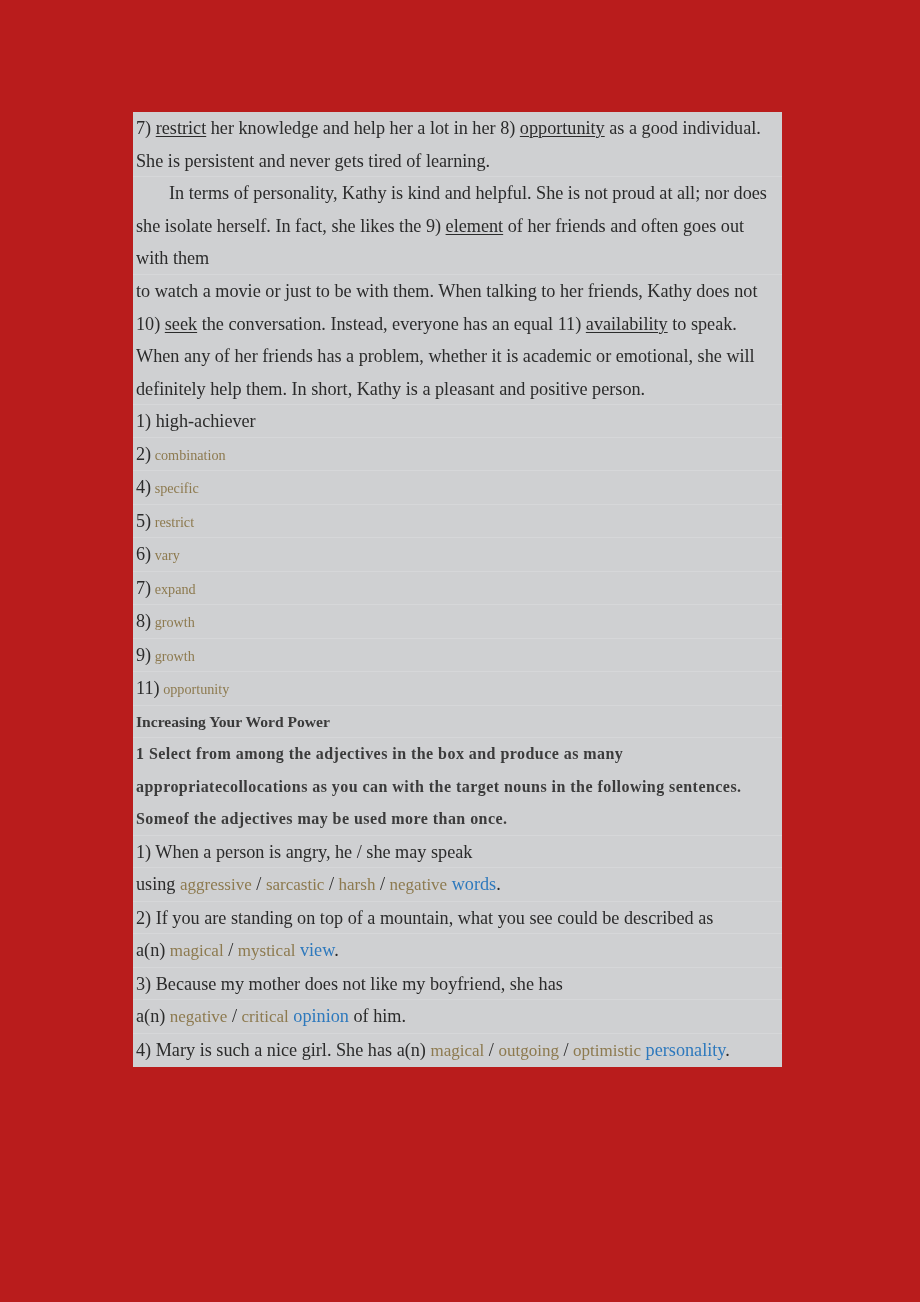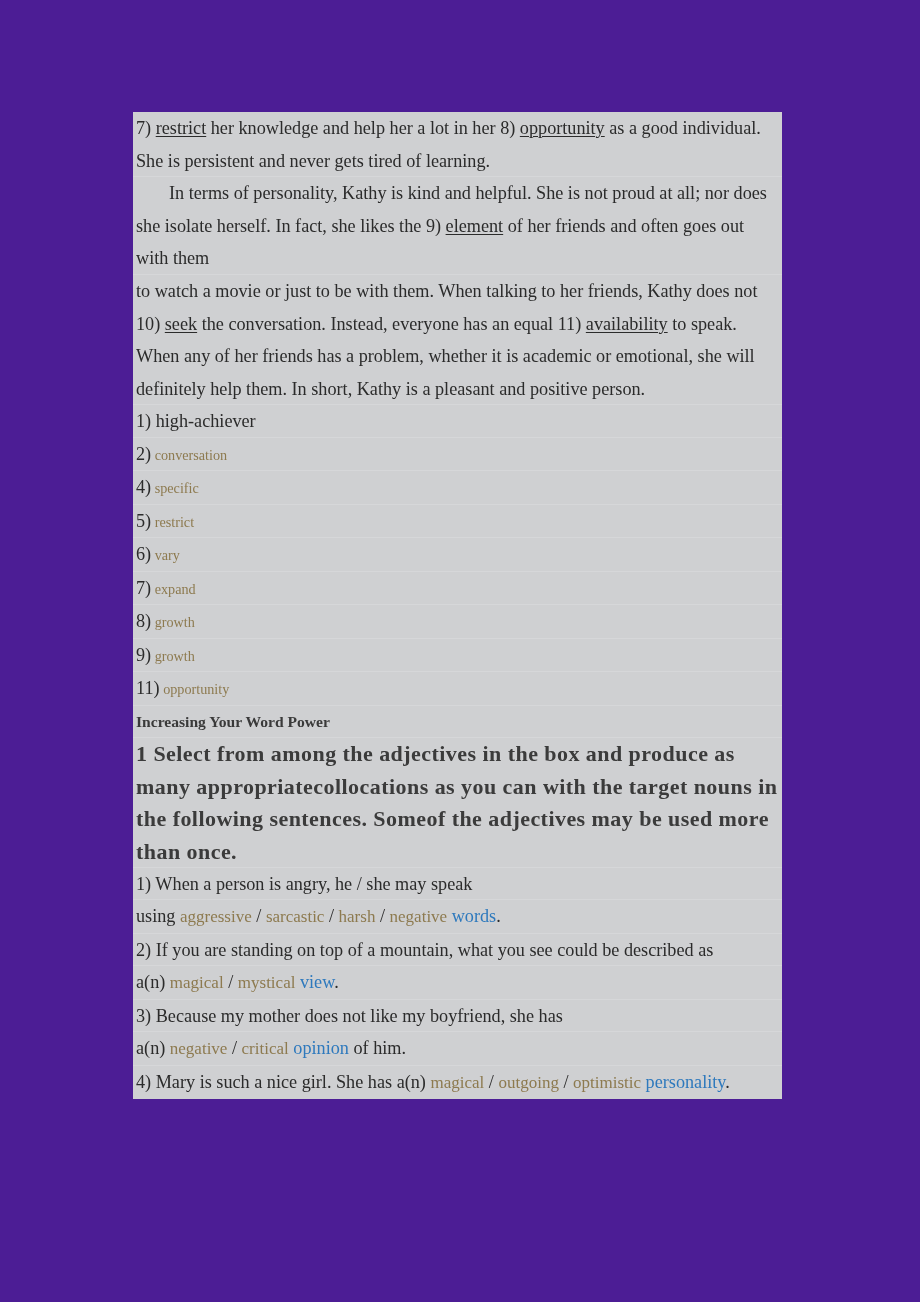--- a/index.html
+++ b/index.html
@@ -11,21 +11,21 @@
     width: 920px;
     height: 1302px;
     font-family: "Liberation Serif", "DejaVu Serif", serif;
     -webkit-font-smoothing: antialiased;
   }
 
   #page {
     position: relative;
     width: 920px;
     height: 1302px;
-    background: #4c1d95;
+    background: #b91c1c;
     overflow: hidden;
   }
 
   
   #content-block {
     position: absolute;
     left: 133px;
     top: 112px;
     width: 649px;
     background: #cfd0d2;
@@ -79,21 +79,21 @@
     line-height: 32.5px;
     padding: 0 4px 0 3px;
     box-shadow: 0 -1px 0 #d6d7d9;
     white-space: nowrap;
   }
 
   
   .instr {
     color: #3b3b3b;
     font-weight: bold;
-    font-size: 22px;
+    font-size: 16px;
     line-height: 32.4px;
     letter-spacing: 0.45px;
     padding: 0 4px 0 3px;
     box-shadow: 0 -1px 0 #d6d7d9;
   }
 
   
   .coll {
     color: #2b2b2b;
     font-size: 18.2px;
@@ -120,21 +120,21 @@
   <div id="content-block">
 
     <div class="para wrap"><span>7) </span><u class="gap">restrict</u><span> her knowledge and help her a lot in her 8) </span><u class="gap">opportunity</u><span> as a good individual. She is persistent and never gets tired of learning.</span></div>
 
     <div class="para wrap"><span class="indent"></span><span>In terms of personality, Kathy is kind and helpful. She is not proud at all; nor does she isolate herself. In fact, she likes the 9) </span><u class="gap">element</u><span> of her friends and often goes out with them</span></div>
 
     <div class="para wrap"><span>to watch a movie or just to be with them. When talking to her friends, Kathy does not 10) </span><u class="gap">seek</u><span> the conversation. Instead, everyone has an equal 11) </span><u class="gap">availability</u><span> to speak. When any of her friends has a problem, whether it is academic or emotional, she will definitely help them. In short, Kathy is a pleasant and positive person.</span></div>
 
     <div id="answer-list">
         <div class="ans-row"><span class="ans-num">1)</span><span class="ans-word plain"> high-achiever</span></div>
-        <div class="ans-row"><span class="ans-num">2)</span><span class="ans-word"> conversation</span></div>
+        <div class="ans-row"><span class="ans-num">2)</span><span class="ans-word"> combination</span></div>
         <div class="ans-row"><span class="ans-num">4)</span><span class="ans-word"> specific</span></div>
         <div class="ans-row"><span class="ans-num">5)</span><span class="ans-word"> restrict</span></div>
         <div class="ans-row"><span class="ans-num">6)</span><span class="ans-word"> vary</span></div>
         <div class="ans-row"><span class="ans-num">7)</span><span class="ans-word"> expand</span></div>
         <div class="ans-row"><span class="ans-num">8)</span><span class="ans-word"> growth</span></div>
         <div class="ans-row"><span class="ans-num">9)</span><span class="ans-word"> growth</span></div>
         <div class="ans-row"><span class="ans-num">11)</span><span class="ans-word"> opportunity</span></div>
       </div>
 
     <div class="sec-head">Increasing Your Word Power</div>

